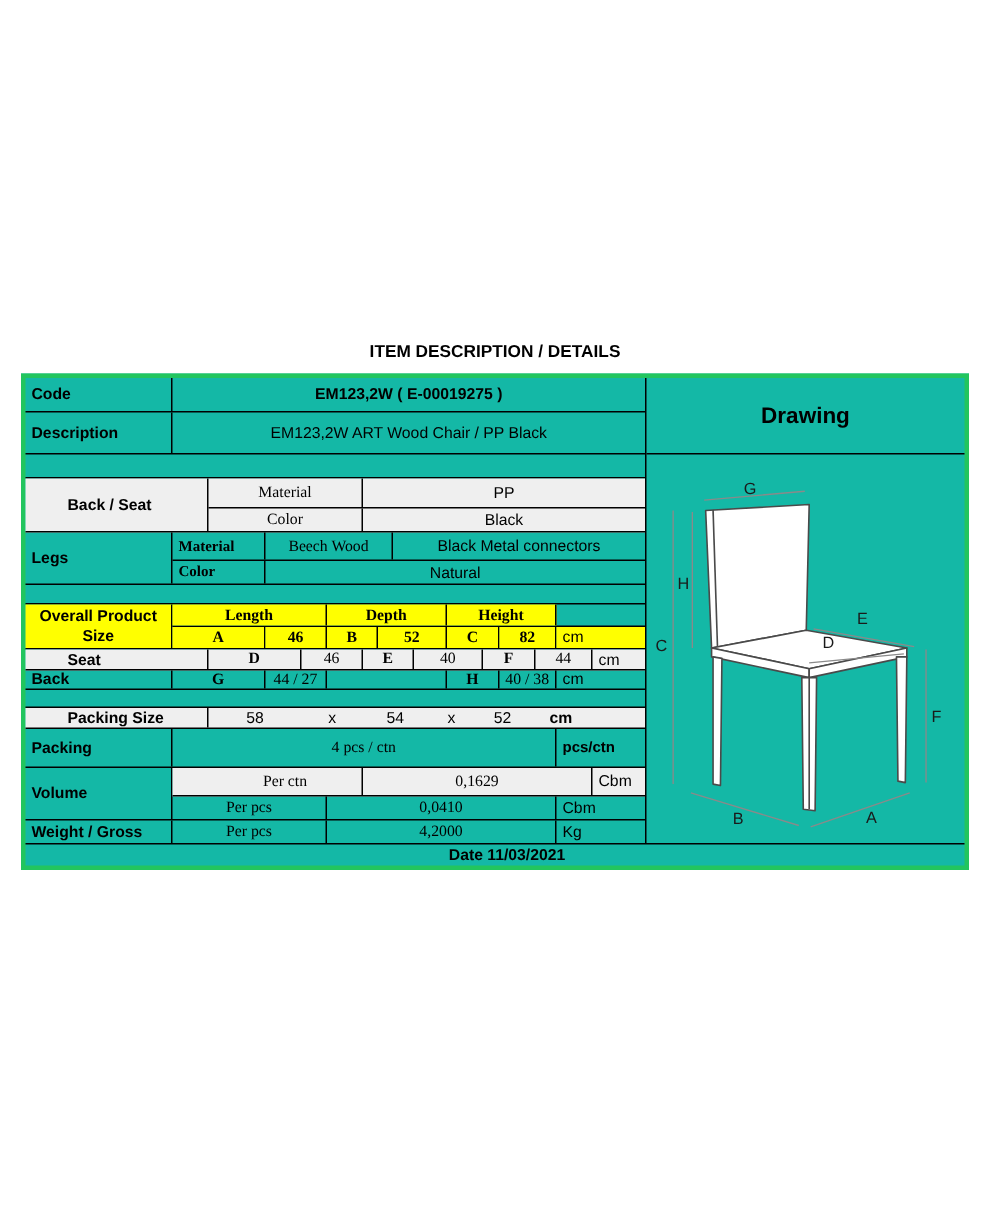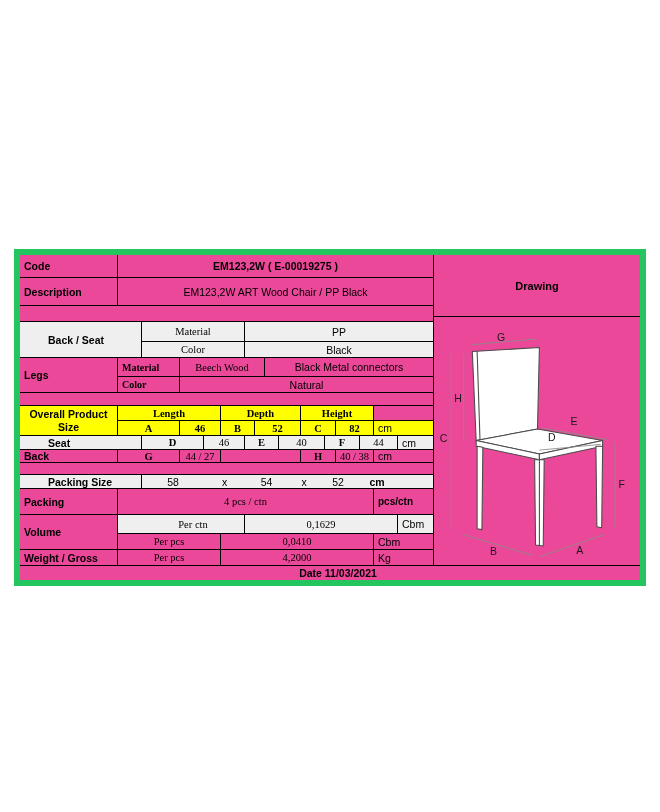--- a/index.html
+++ b/index.html
@@ -11,21 +11,21 @@
   }
   .page { position:relative; width:660px; height:812px; background:#fff; overflow:hidden; }
 
   .sheet-title {
     position:absolute; left:0; top:229px; width:660px;
     text-align:center; font-weight:bold; font-size:11.5px;
   }
 
   .sheet {
     position:absolute; left:14px; top:249px; width:632px;
-    border:6px solid #22c55e; background:#ec4899;
+    border:3px solid #22c55e; background:#14b8a6;
   }
   .body { display:flex; }
   .left { width:413px; }
   .right { flex:1; border-left:1.5px solid #000; display:flex; flex-direction:column; }
 
   .row, .srow { display:flex; align-items:stretch; }
   .row { border-bottom:1px solid #000; }
   .group { display:flex; border-bottom:1px solid #000; }
   .sub { flex:1; display:flex; flex-direction:column; }
   .sub .srow { border-bottom:1px solid #000; }
@@ -55,36 +55,37 @@
     line-height:1.2; font-size:10.5px;
   }
 
   .date-row {
     border-top:1.5px solid #000; height:15px;
     display:flex; align-items:center; justify-content:center;
     font-weight:bold; font-size:10.5px;padding-left:16px;
   }
 
   .draw-header {
-    height:62px; border-bottom:1.5px solid #000;
+    height:51px; border-bottom:1.5px solid #000;
     display:flex; align-items:center; justify-content:center;
-    font-weight:bold; font-size:11px;
+    font-weight:bold; font-size:15px;
   }
   .draw-area { flex:1; position:relative; }
   .draw-area svg { position:absolute; left:0; top:0; width:100%; height:100%; }
 
   .chair-stroke { stroke:#4a4a4a; fill:#ffffff; stroke-width:1.1; stroke-linejoin:round; }
   .dim-line { stroke:#8a8a8a; stroke-width:0.9; }
   .dim-text { font-size:11px; fill:#1a1a1a; font-family:"Liberation Sans",sans-serif; }
 </style>
 </head>
 <body>
 
 <div class="page">
 
+  <div class="sheet-title">ITEM DESCRIPTION / DETAILS</div>
 
   <div class="sheet">
     <div class="body">
 
       <div class="left">
 
         <div class="row" style="height:23px">
           <div class="cell c-label">Code</div>
           <div class="cell flex1 bold">EM123,2W ( E-00019275 )</div>
         </div>

